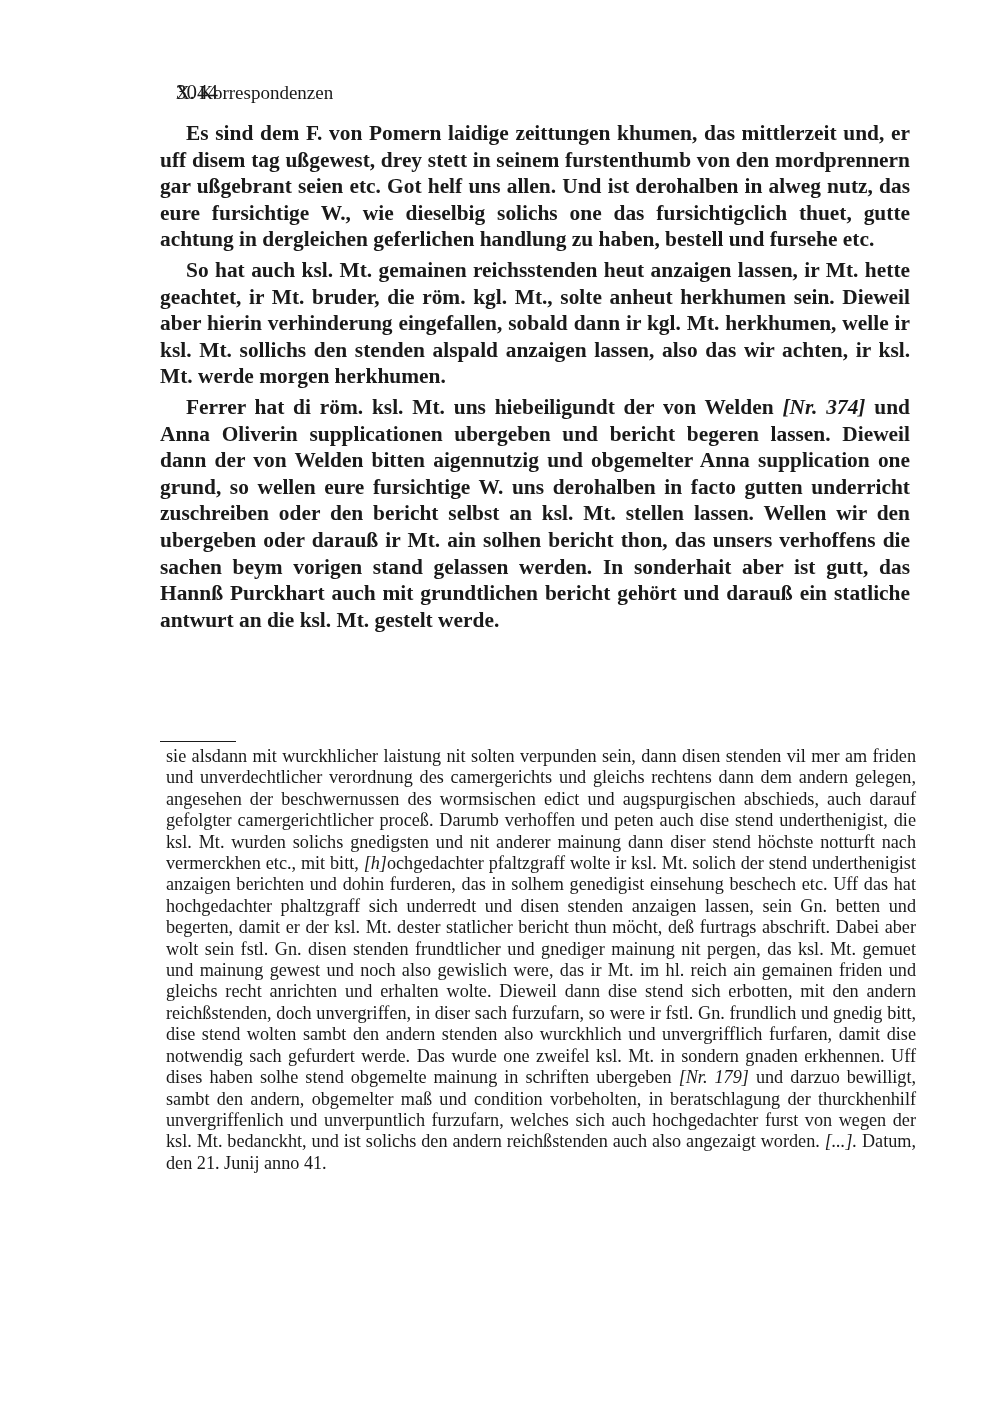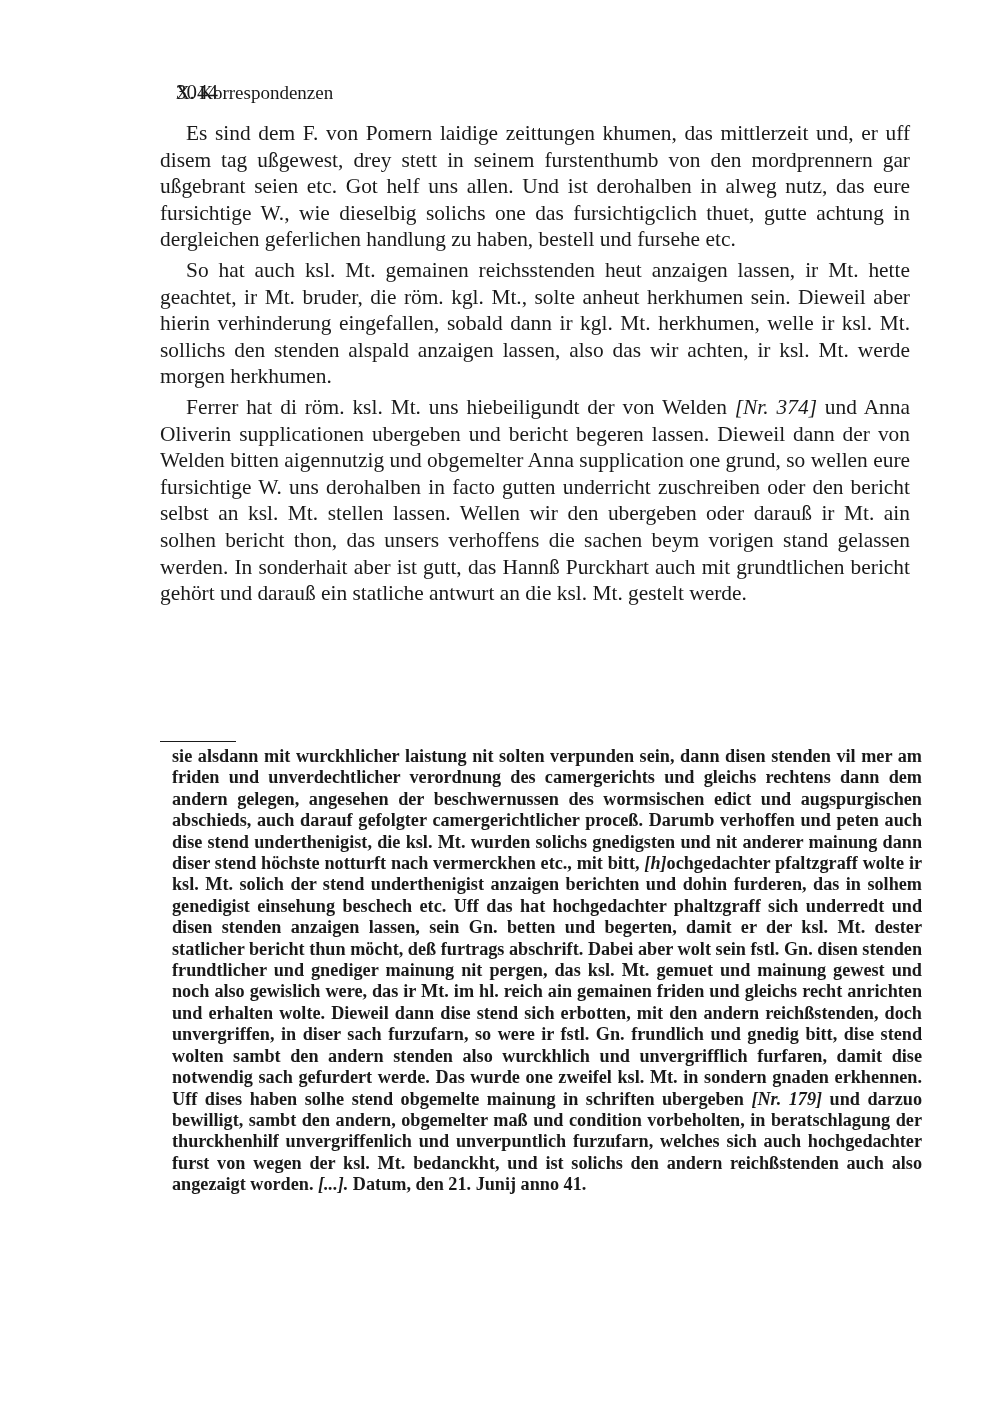--- a/index.html
+++ b/index.html
@@ -10,30 +10,30 @@
   .header {
     position: absolute; left: 176px; top: 80px; width: 750px; height: 26px;
     font-size: 21px;
   }
   .header .pageno { position: absolute; left: 0; top: 0; }
   .header .running { position: absolute; left: 0; right: 0; top: 2px; font-size: 19px; }
   .main {
     position: absolute; left: 160px; top: 120px; width: 750px;
     font-size: 21.4px; line-height: 26.6px; text-align: justify;
   }
-  .main p { margin: 0 0 4px 0; text-indent: 26px; }
+  .main p { margin: 0 0 4px 0; text-indent: 26px; font-weight: bold; }
   .it { font-style: italic; }
   sup { font-size: 13px; line-height: 0; vertical-align: 7px; }
   .rule {
     position: absolute; left: 160px; top: 741px; width: 76px; height: 0;
     border-top: 1px solid #1a1a1a;
   }
   .notes {
-    position: absolute; left: 172px; top: 746px; width: 750px;
-    font-size: 18.2px; line-height: 21.4px; text-align: justify; font-weight: bold;
+    position: absolute; left: 166px; top: 746px; width: 750px;
+    font-size: 18.2px; line-height: 21.4px; text-align: justify;
   }
   .notes p { margin: 0; }
   .notes .fn { text-indent: 26px; }
   .notes .fnmark { font-size: 13px; vertical-align: 5px; margin-right: 12px; font-style: normal; }
 </style>
 </head>
 <body>
 
 <div class="header">
   <span class="pageno">3044</span>

